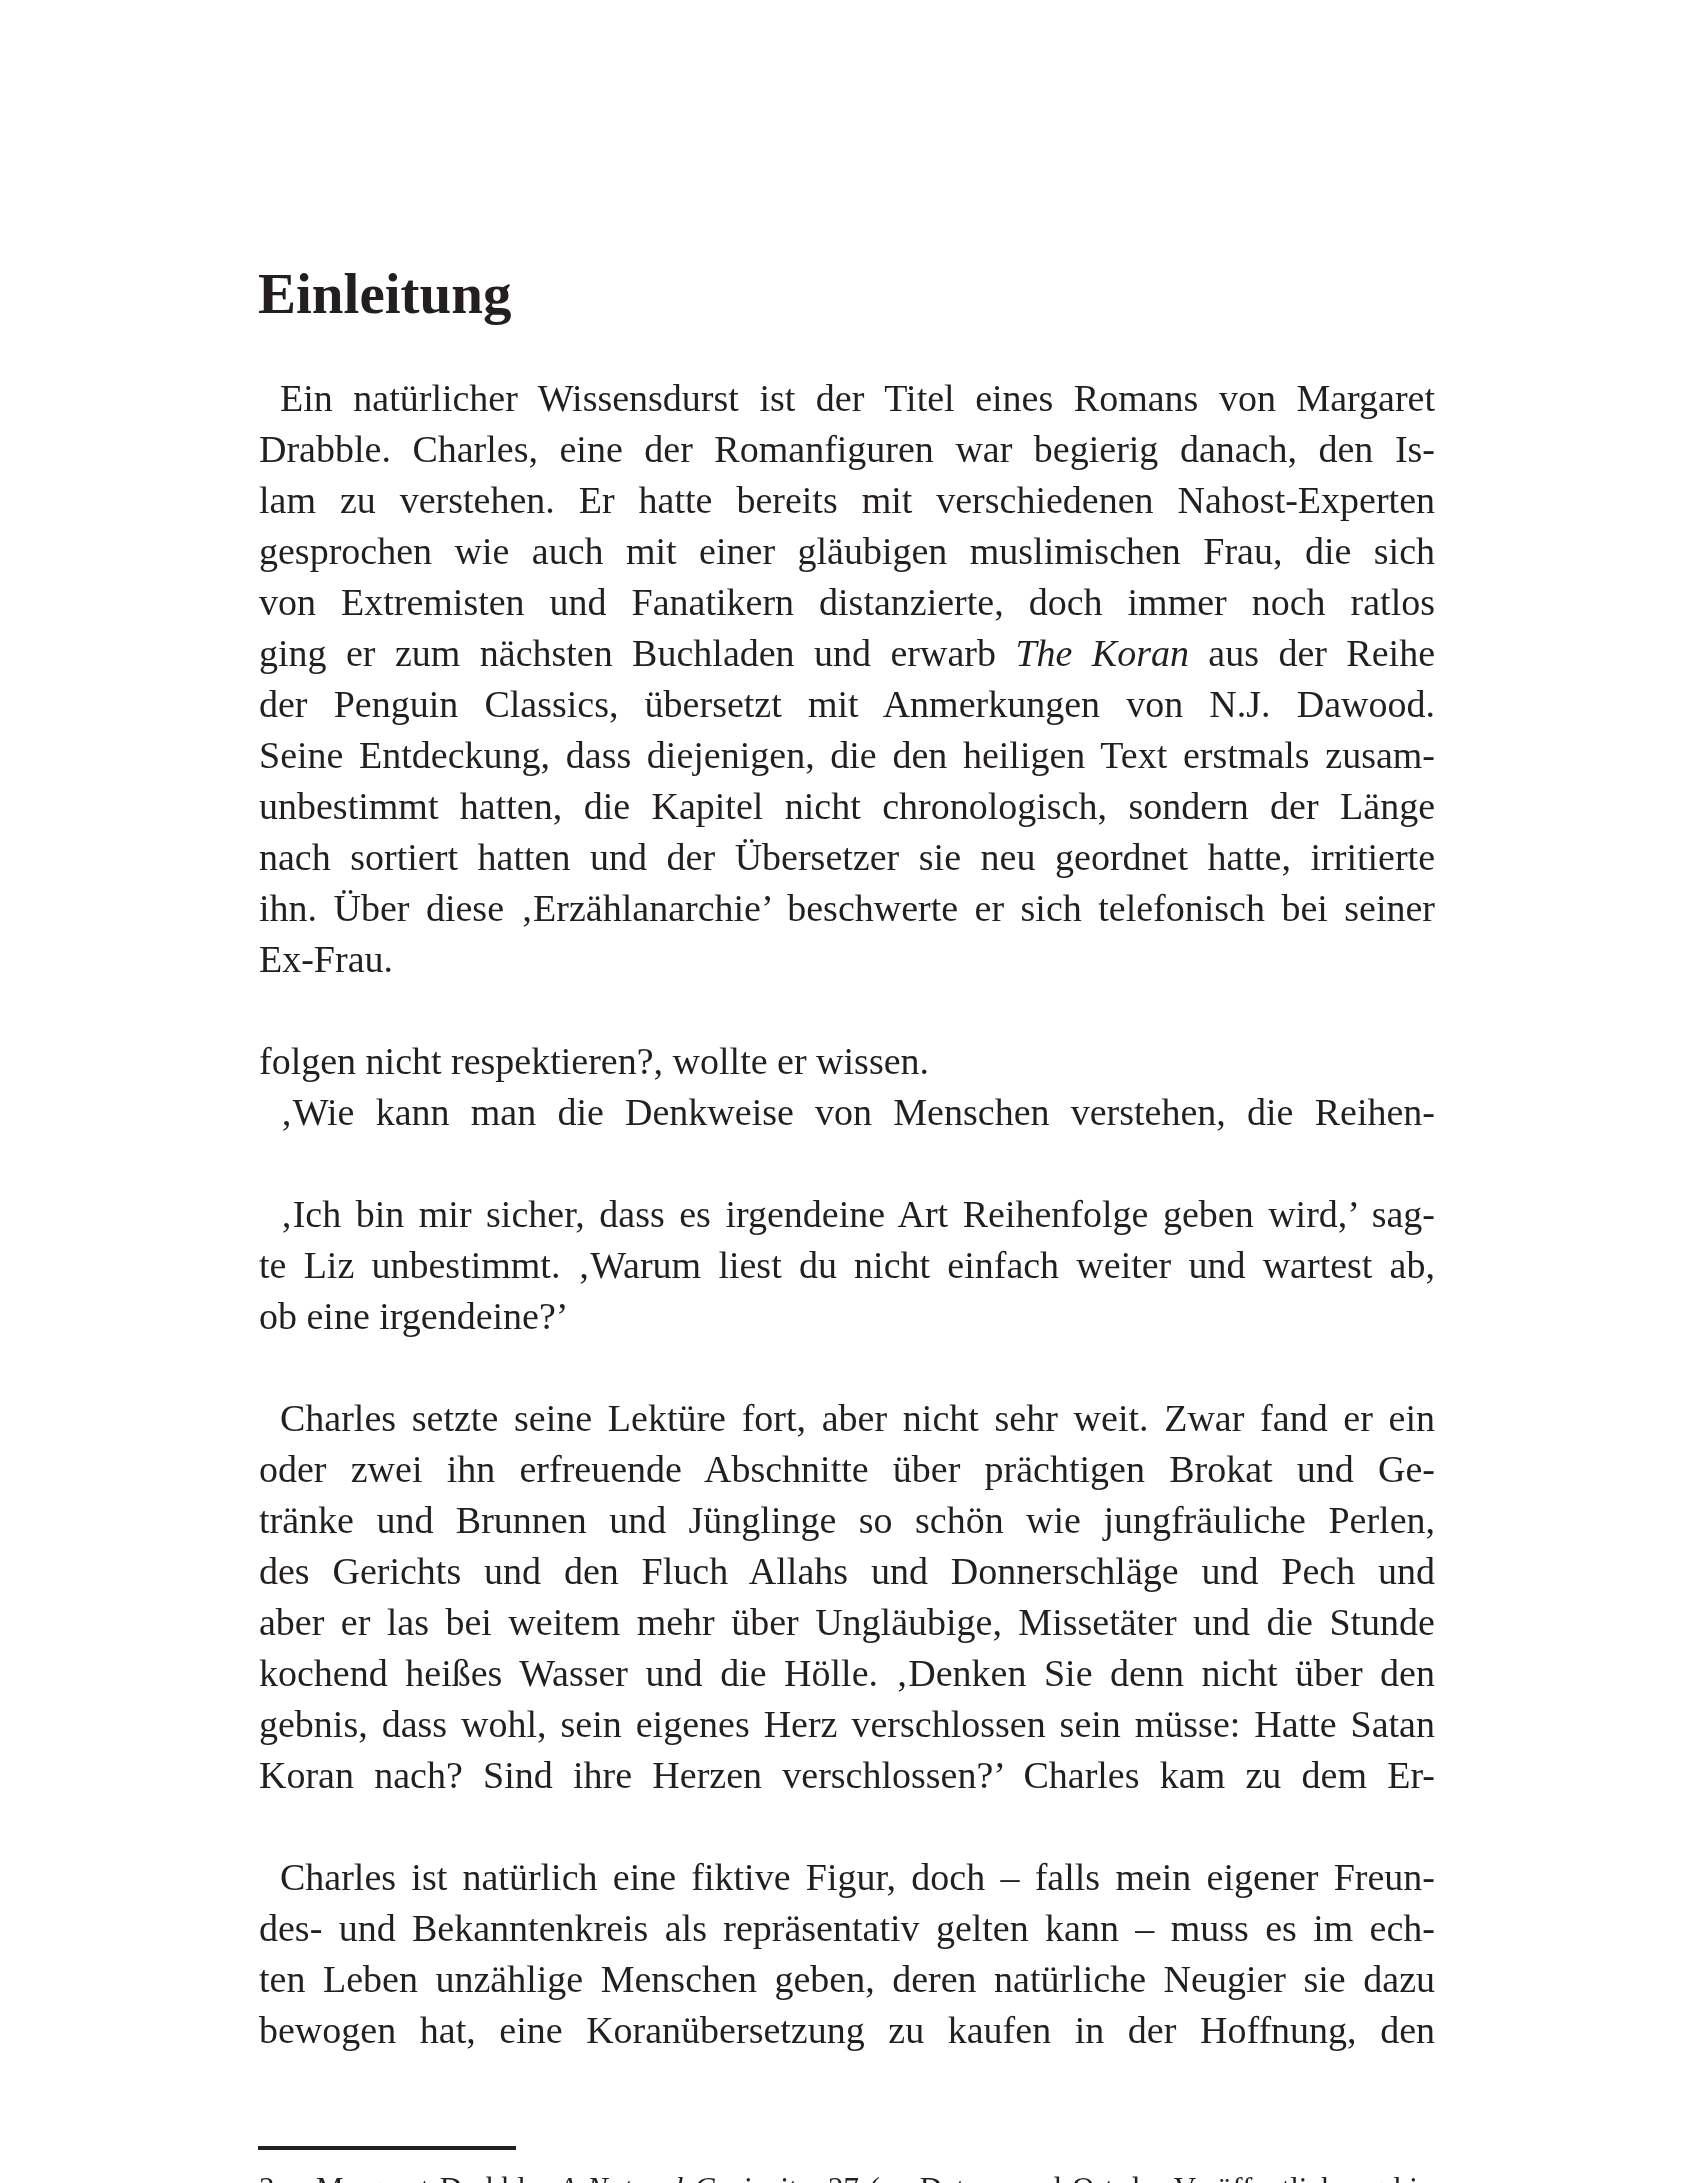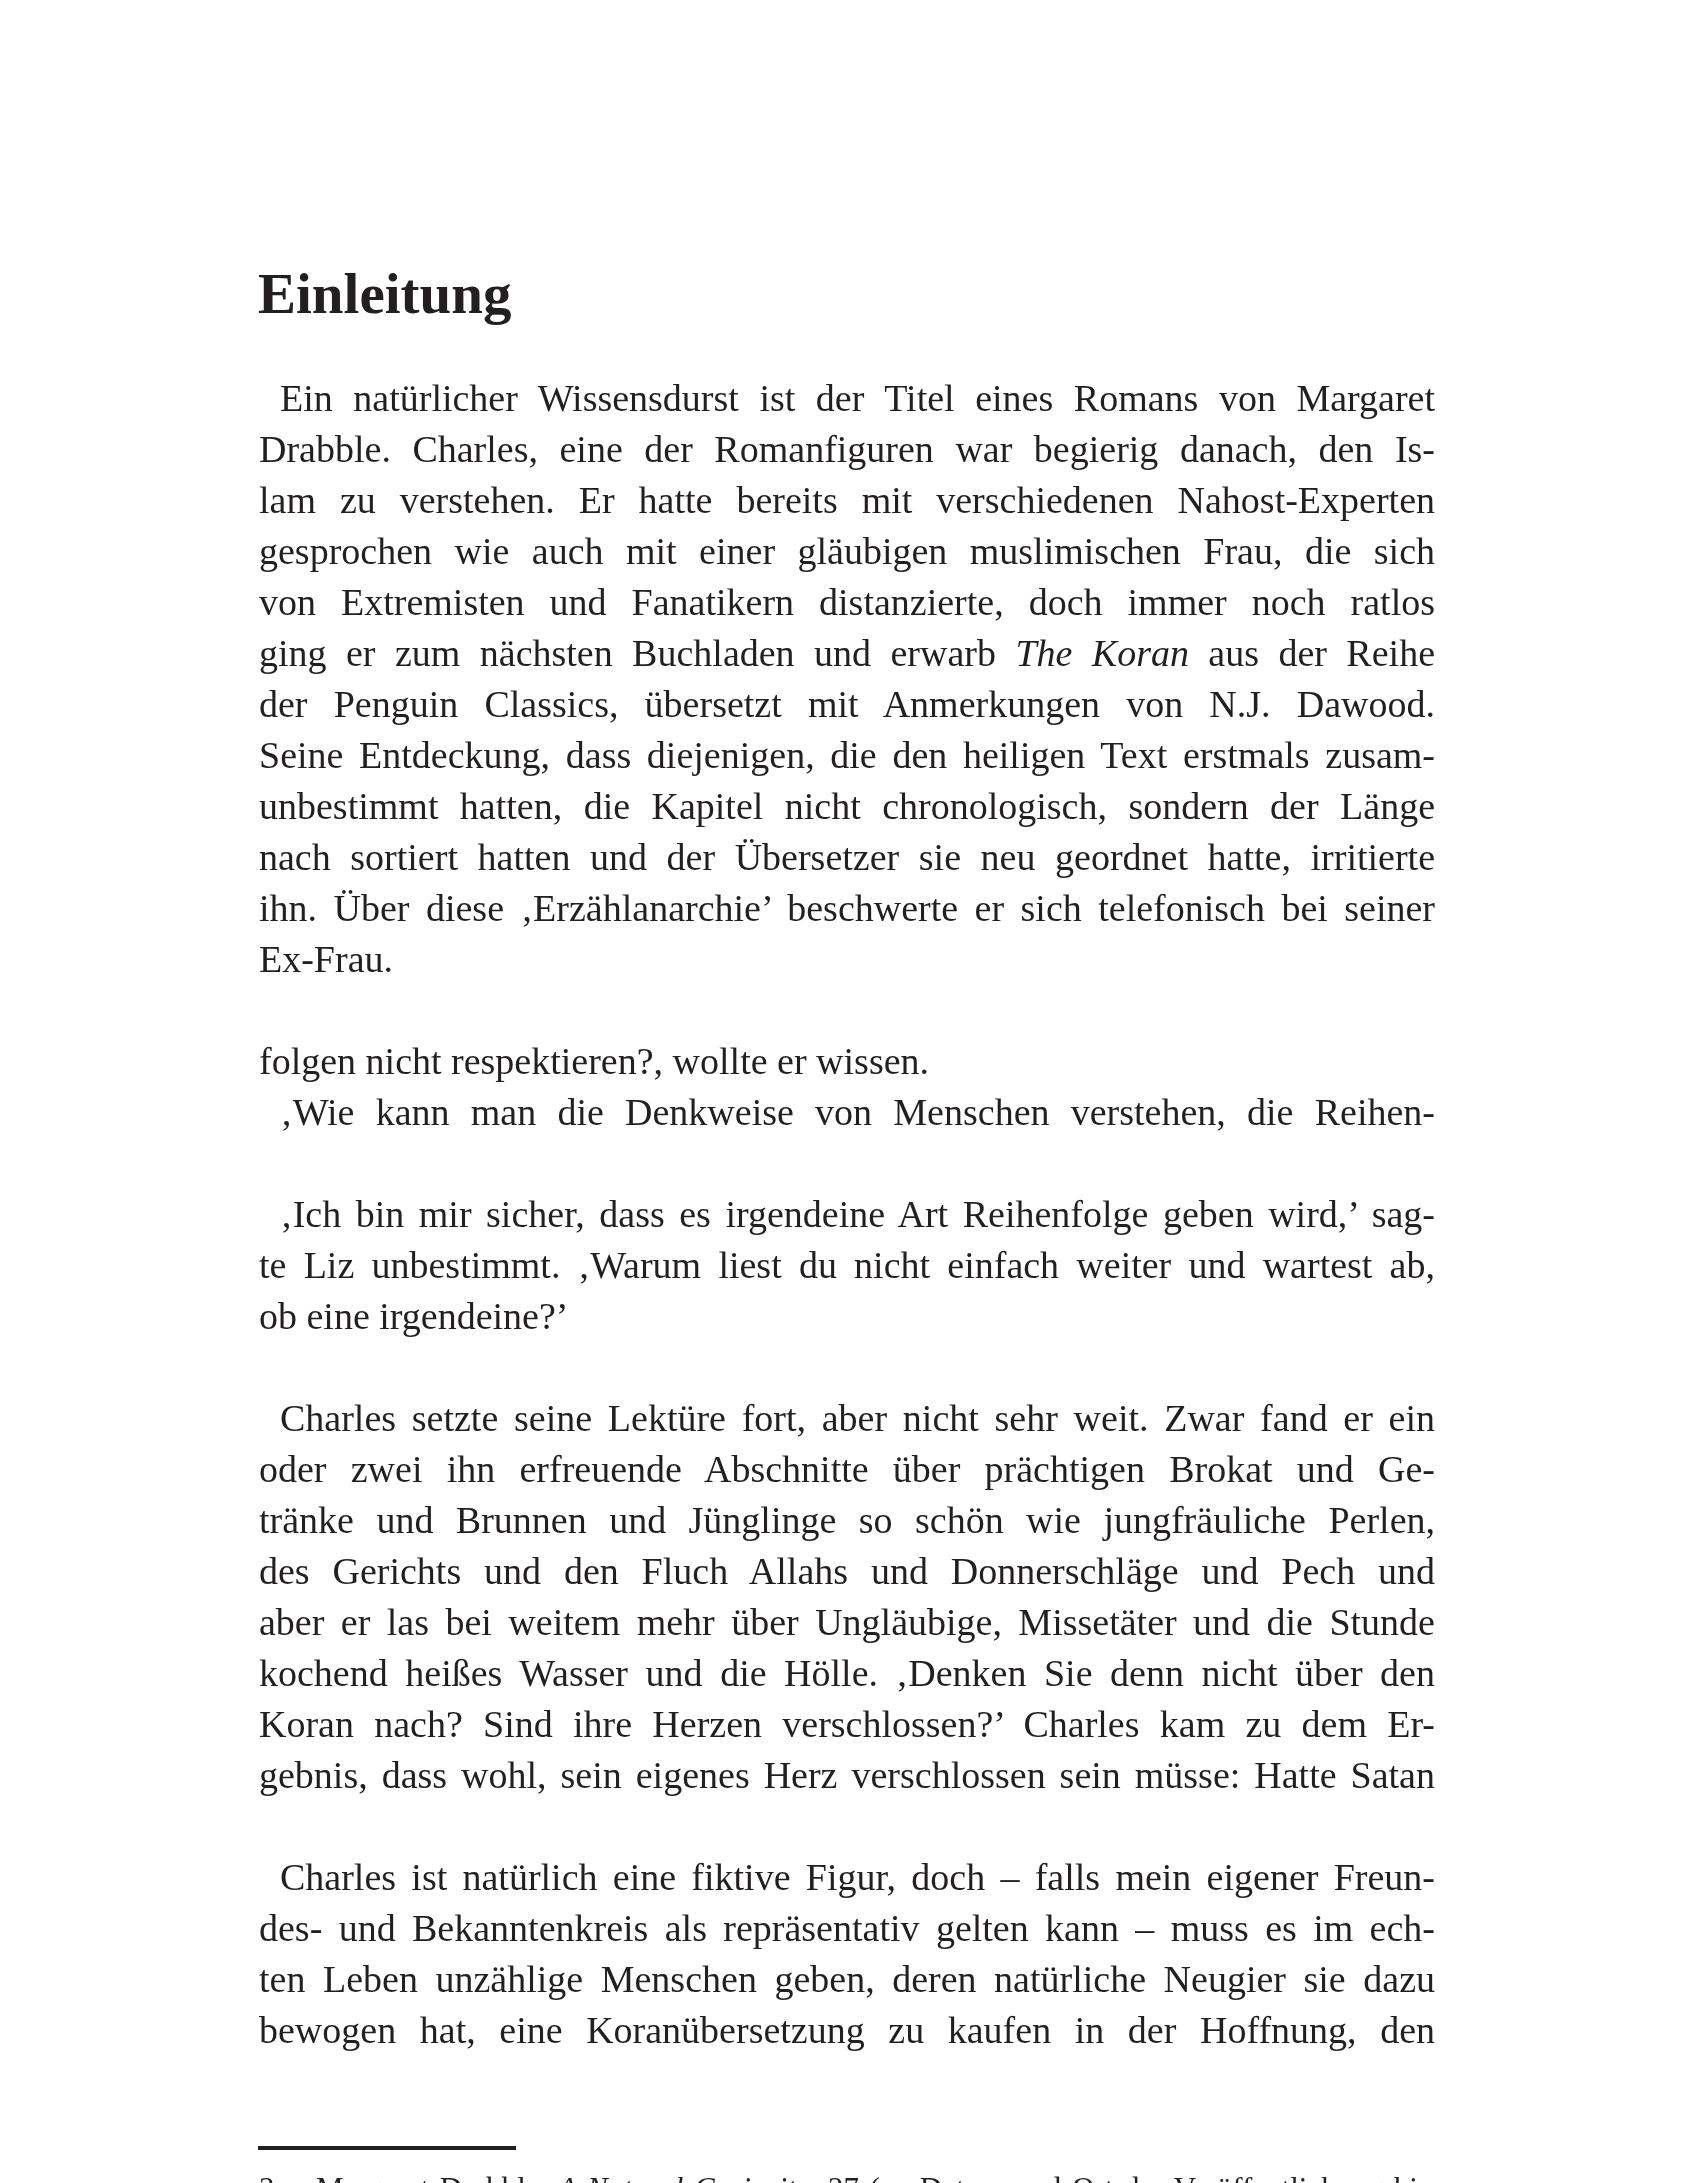--- a/index.html
+++ b/index.html
@@ -134,22 +134,22 @@
       <span class="line last">ob eine irgendeine?’</span>
     </p>
 
     <p class="para">
       <span class="line indent">Charles setzte seine Lektüre fort, aber nicht sehr weit. Zwar fand er ein</span>
       <span class="line">oder zwei ihn erfreuende Abschnitte über prächtigen Brokat und Ge-</span>
       <span class="line">tränke und Brunnen und Jünglinge so schön wie jungfräuliche Perlen,</span>
       <span class="line">des Gerichts und den Fluch Allahs und Donnerschläge und Pech und</span>
       <span class="line">aber er las bei weitem mehr über Ungläubige, Missetäter und die Stunde</span>
       <span class="line">kochend heißes Wasser und die Hölle. ‚Denken Sie denn nicht über den</span>
+      <span class="line">gebnis, dass wohl, sein eigenes Herz verschlossen sein müsse: Hatte Satan</span>
       <span class="line">Koran nach? Sind ihre Herzen verschlossen?’ Charles kam zu dem Er-</span>
-      <span class="line">gebnis, dass wohl, sein eigenes Herz verschlossen sein müsse: Hatte Satan</span>
     </p>
 
     <p class="para">
       <span class="line indent">Charles ist natürlich eine fiktive Figur, doch – falls mein eigener Freun-</span>
       <span class="line">des- und Bekanntenkreis als repräsentativ gelten kann – muss es im ech-</span>
       <span class="line">ten Leben unzählige Menschen geben, deren natürliche Neugier sie dazu</span>
       <span class="line">bewogen hat, eine Koranübersetzung zu kaufen in der Hoffnung, den</span>
     </p>
 
   </div>

